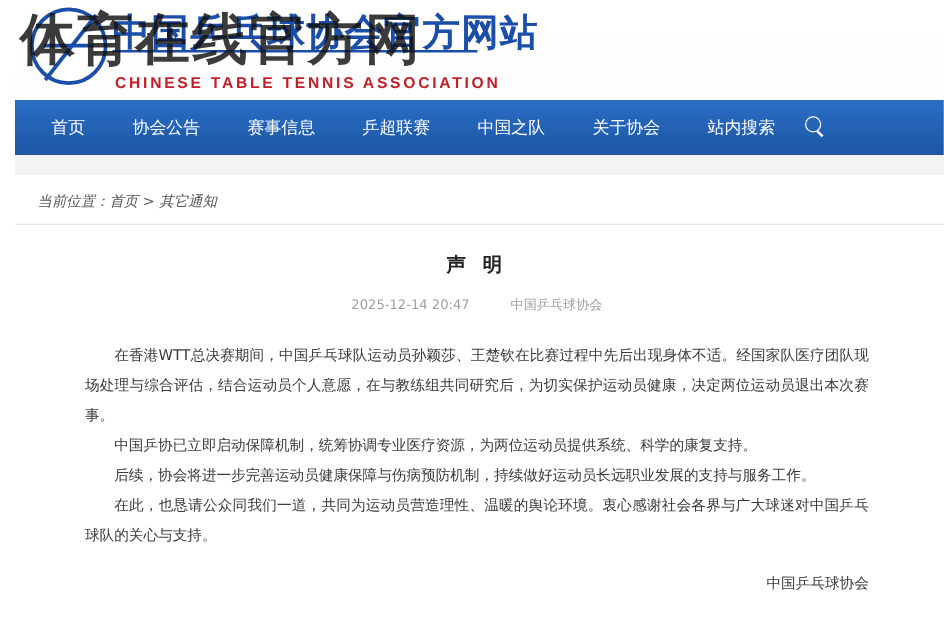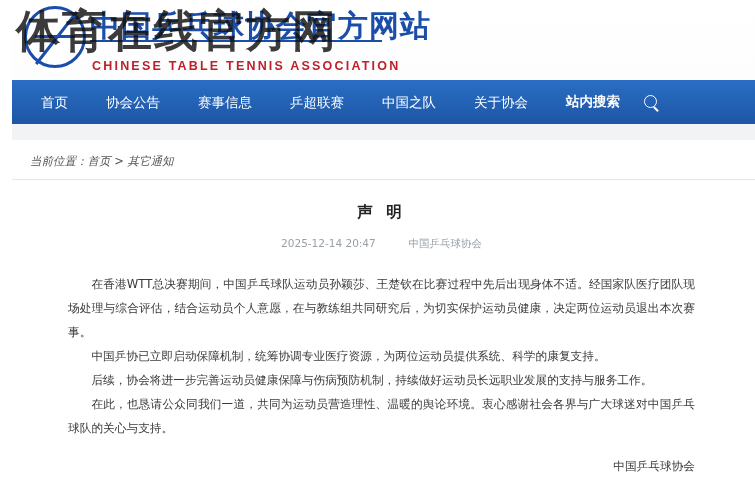--- a/index.html
+++ b/index.html
@@ -75,24 +75,23 @@
   .nav-item {
     font-size: 13.5px;
     color: #ffffff;
     padding: 0 19px;
     line-height: 44px;
     white-space: nowrap;
     cursor: pointer;
     font-family: "DejaVu Sans", sans-serif;
   }
   .nav-search {
-    display: flex; align-items: center; gap: 24px;
+    display: flex; align-items: flex-start; gap: 24px;
     padding: 0 14px 0 19px;
     cursor: pointer;
-    font-weight: bold;
   }
   .nav-search span {
     font-size: 13.5px; color:#fff; white-space: nowrap;
     font-family: "DejaVu Sans", sans-serif;
   }
   .search-icon {
     width: 15px; height: 15px;
     display:inline-block;
     position: relative;
   }

